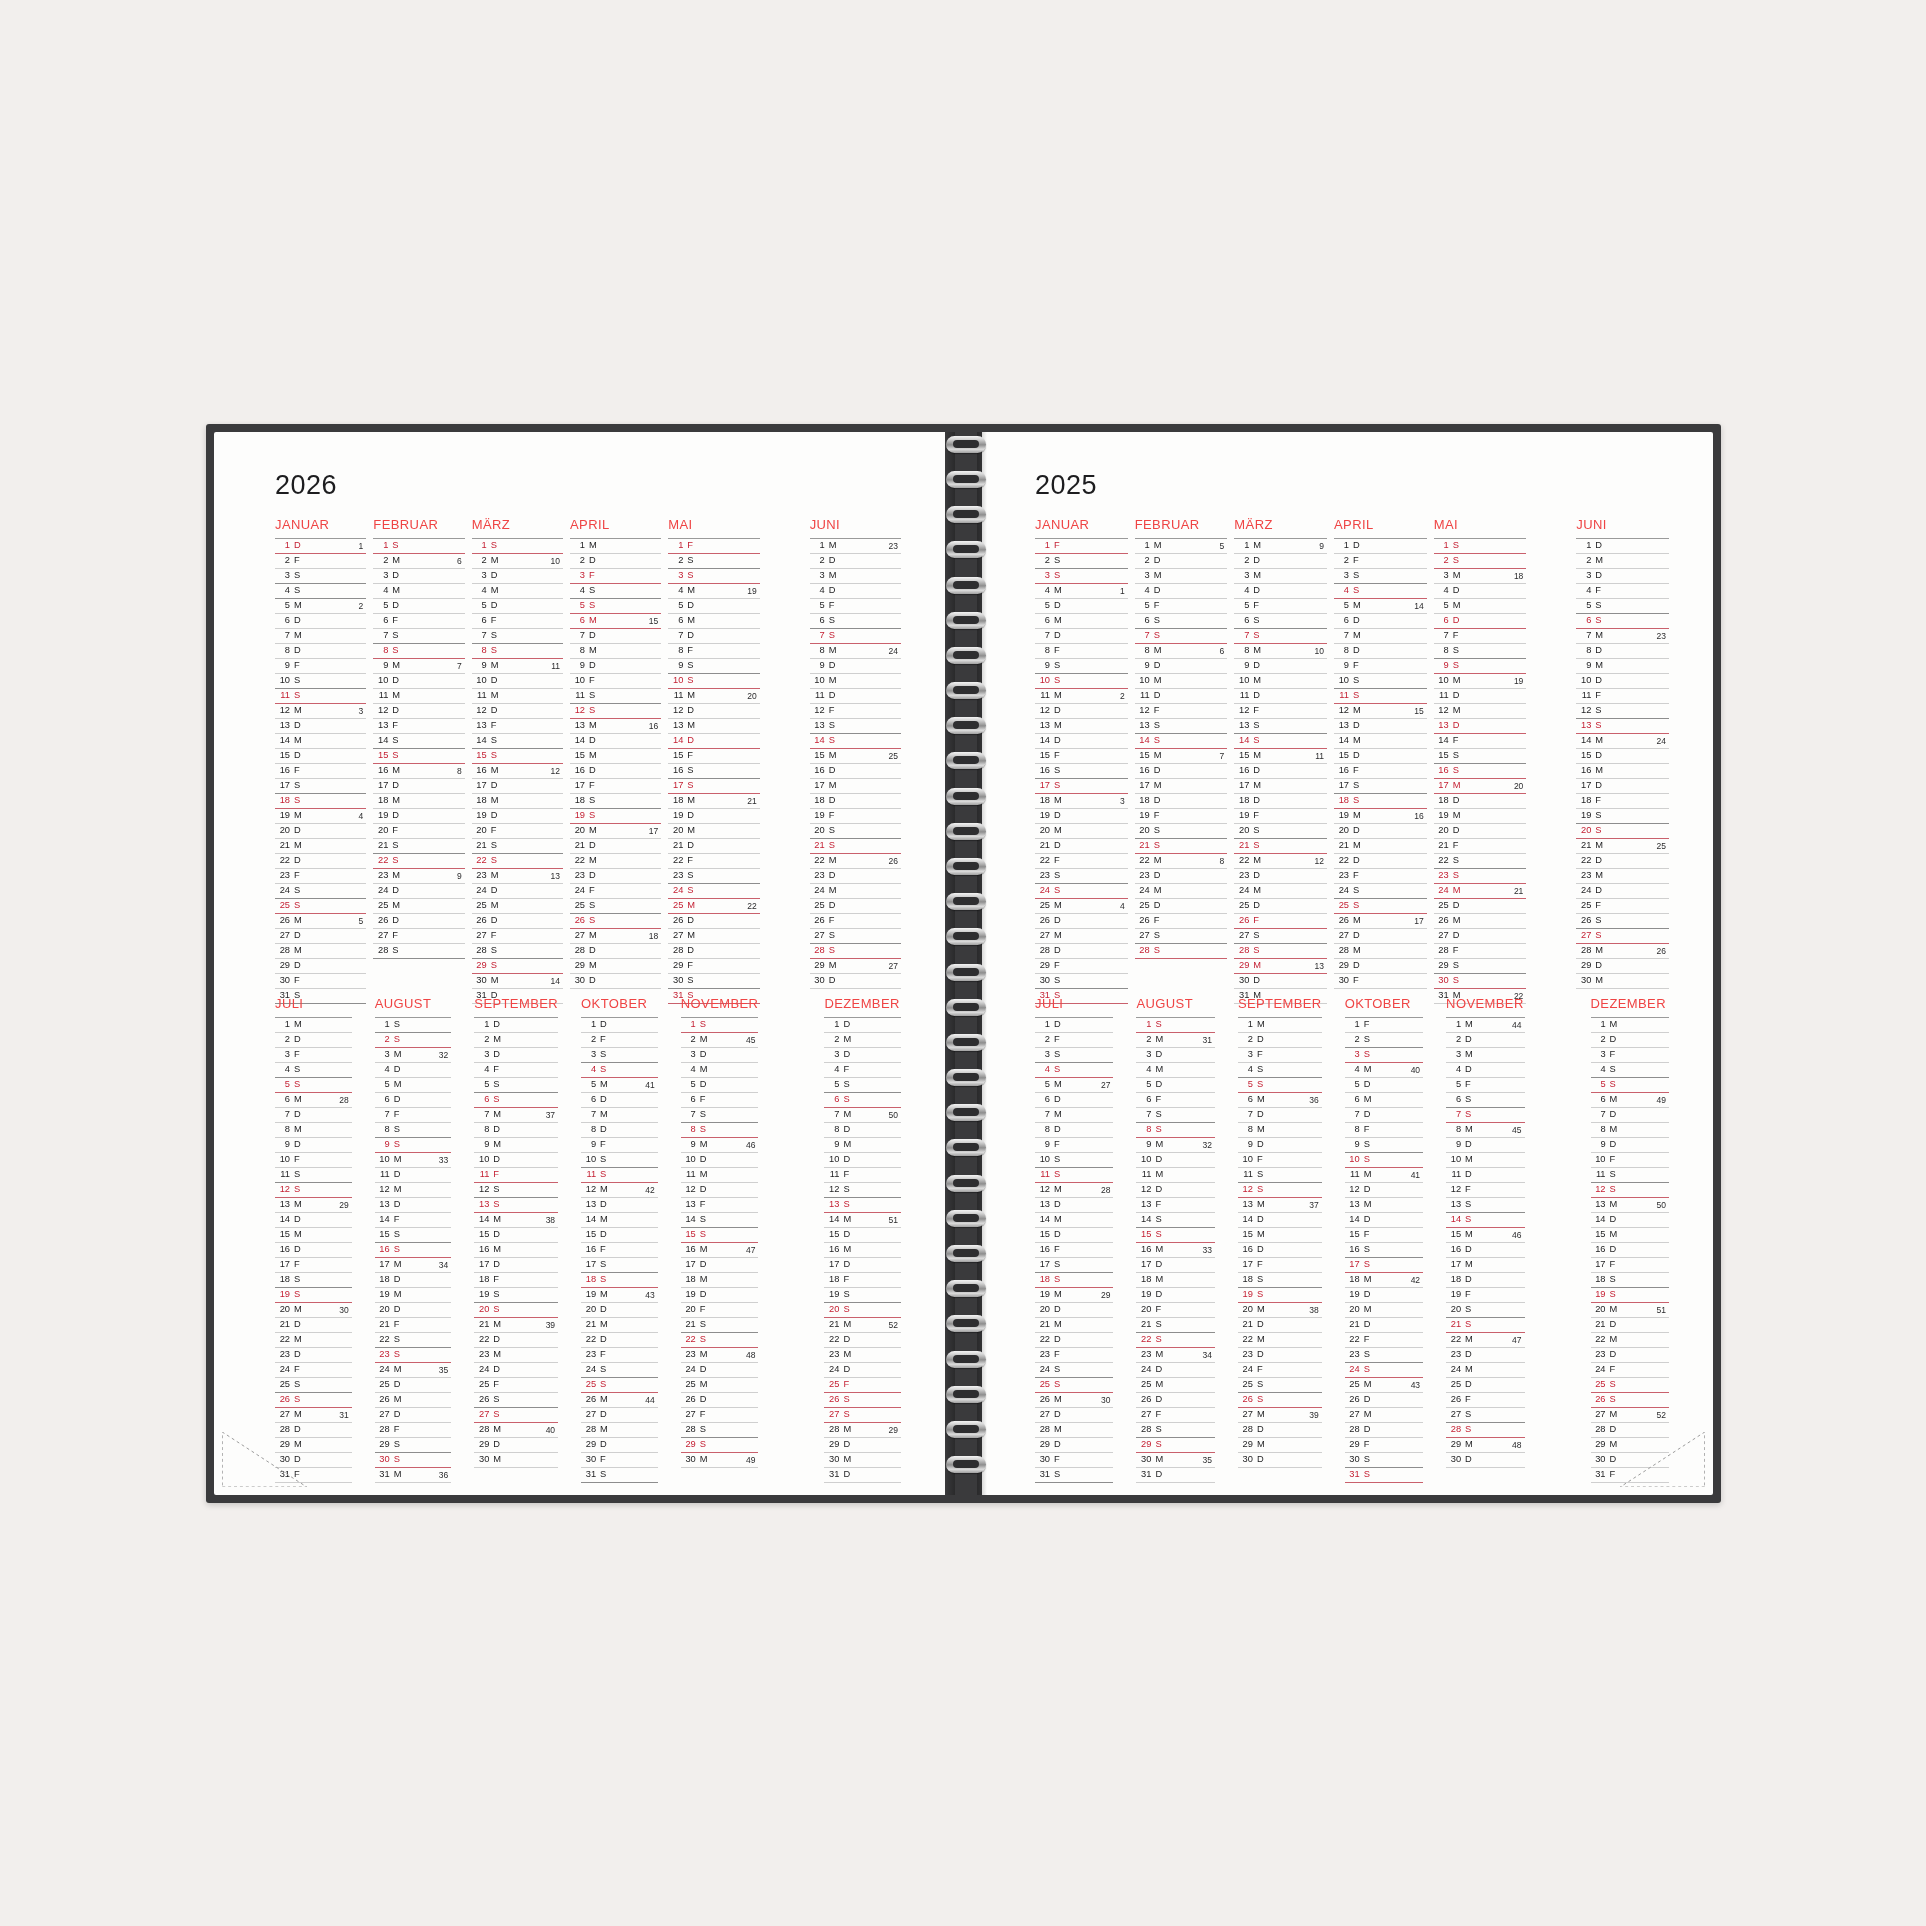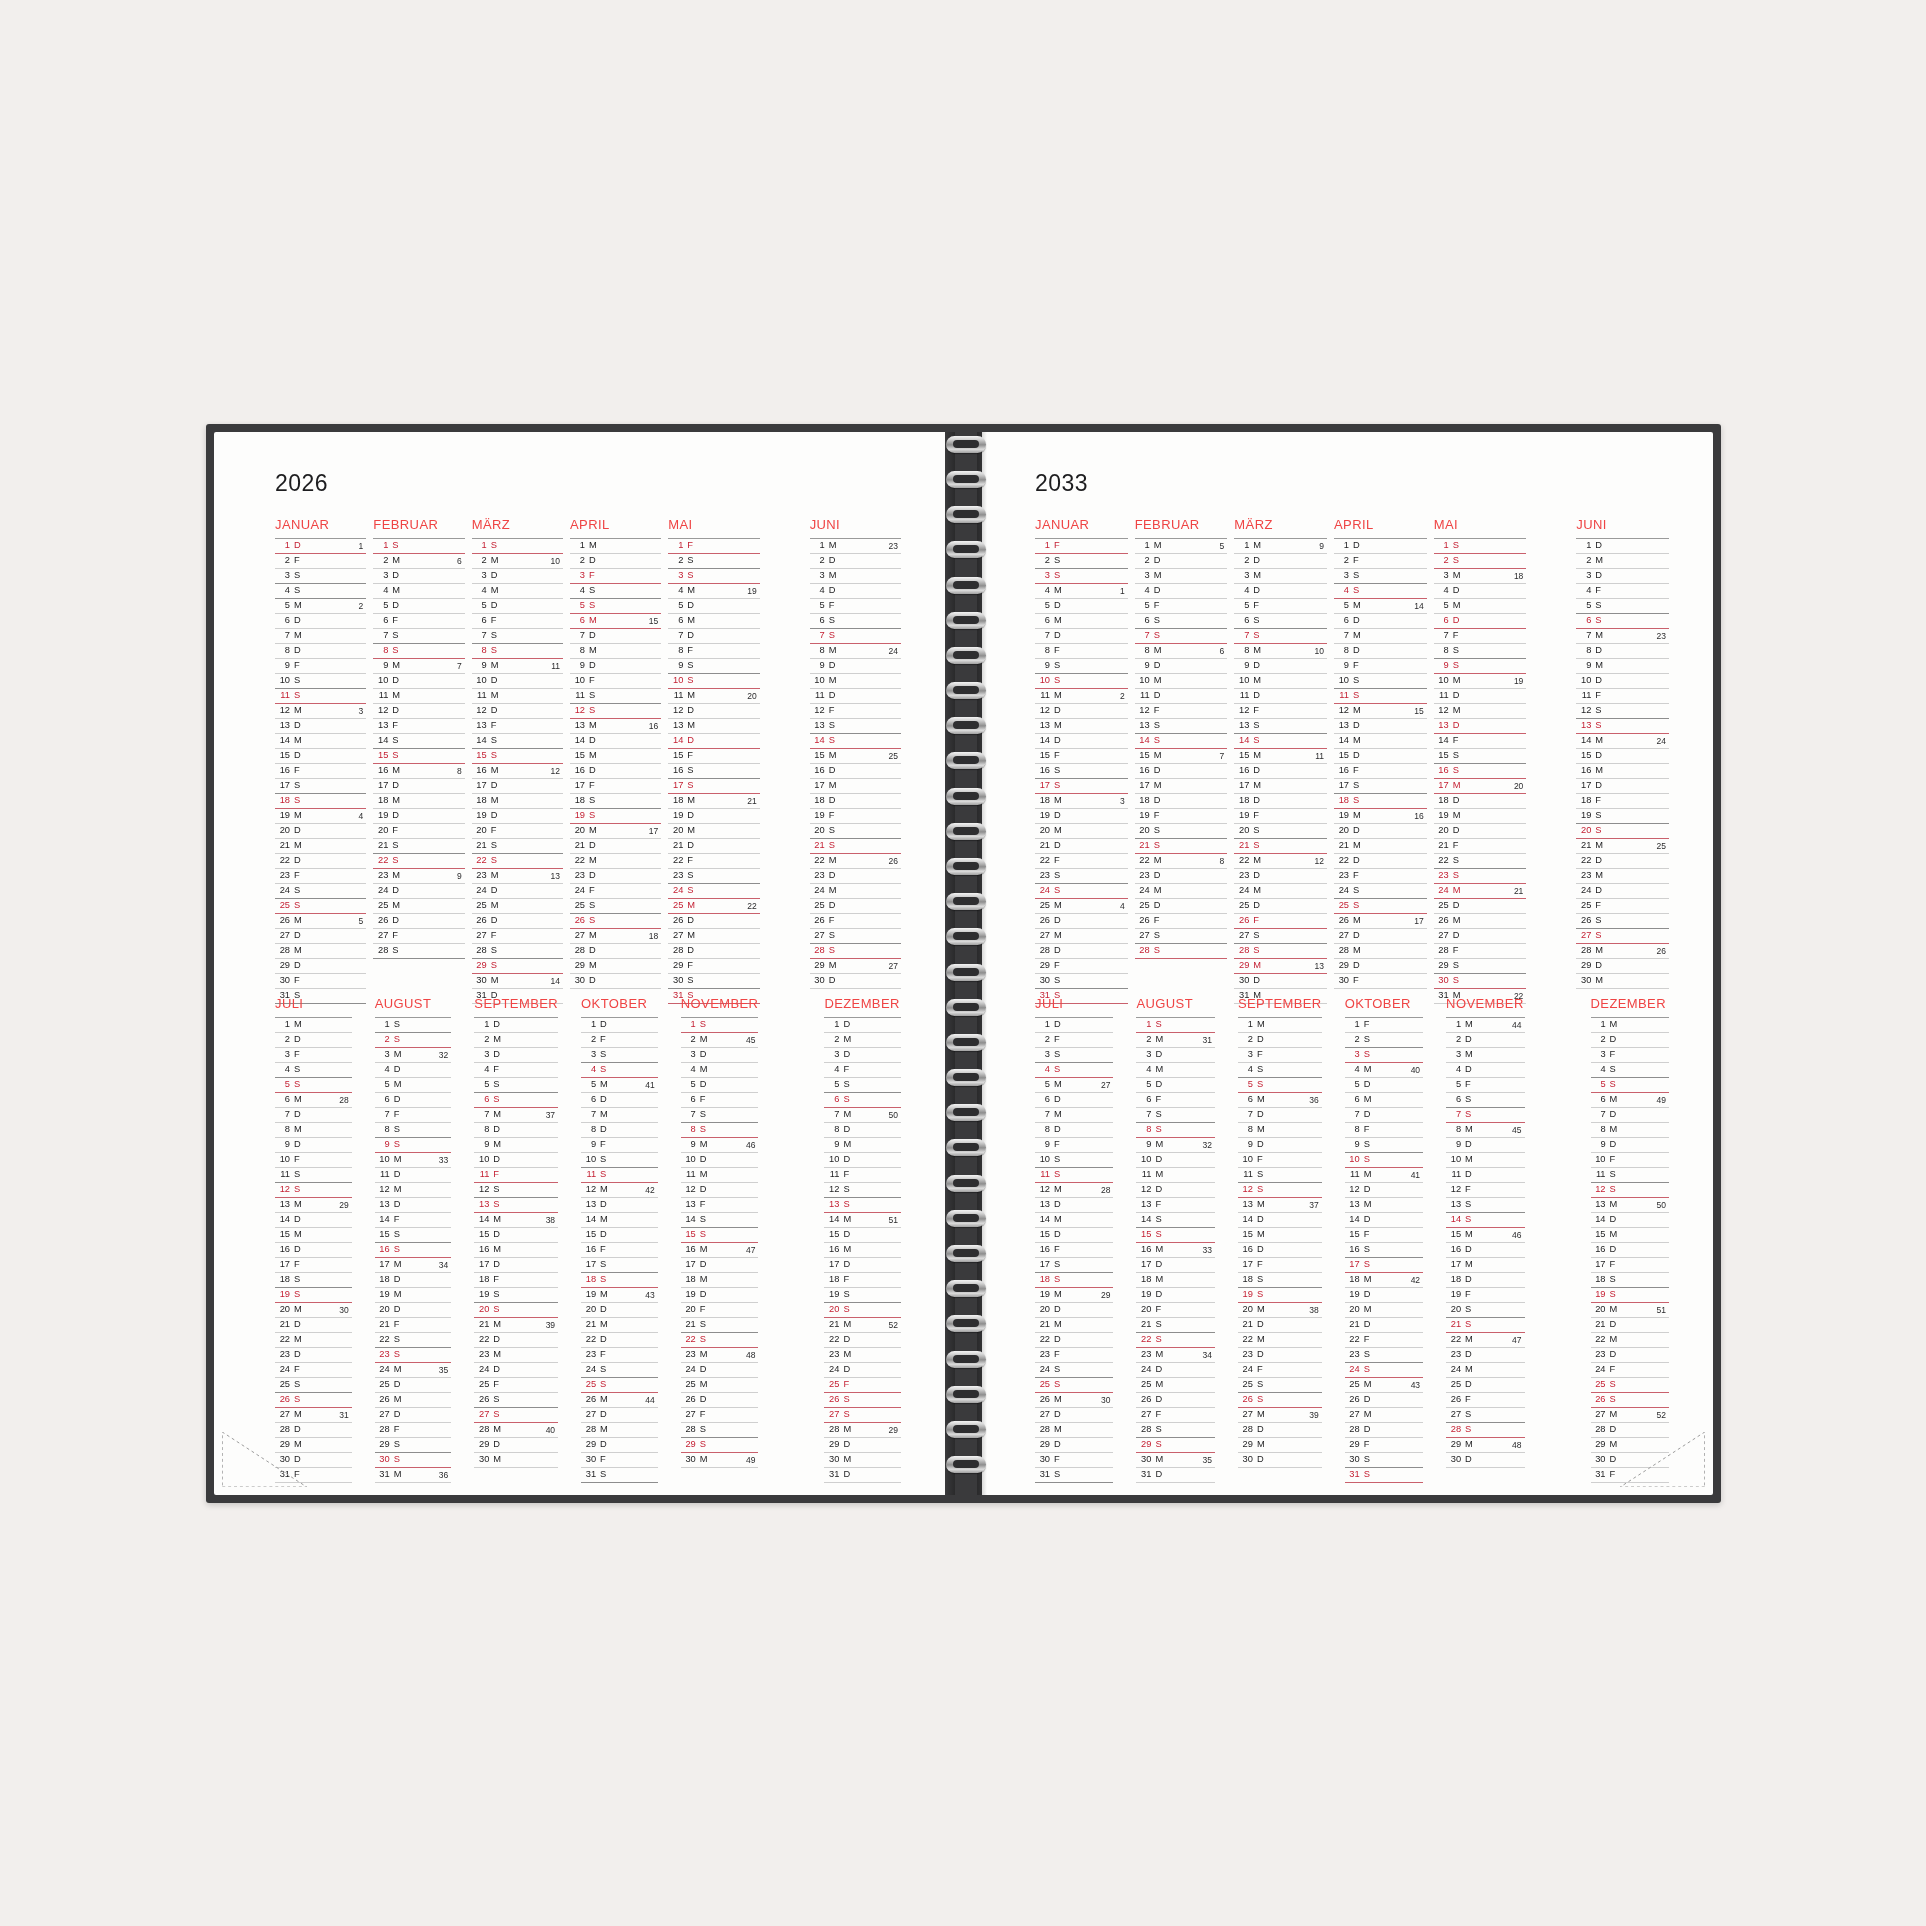--- a/index.html
+++ b/index.html
@@ -29,21 +29,21 @@
     width:731px;height:1063px;
     background:#fdfdfc;
   }
   .page.left{left:8px;border-radius:2px 0 0 2px;}
   .page.right{left:776px;border-radius:0 2px 2px 0;}
 
   .page-inner{position:absolute;left:0;top:0;right:0;bottom:0;}
 
   .year{
     position:absolute;
-    font-size:23px;
+    font-size:27px;
     color:#1d1d1f;
     letter-spacing:0.5px;
   }
   .left .year{left:61px;top:38px;}
   .right .year{left:53px;top:38px;}
 
   
   .half{
     position:absolute;
     display:flex;
@@ -2049,21 +2049,21 @@
       </div>
       <div class="corner bl">
         <svg width="85" height="55" viewBox="0 0 86 56">
           <path d="M0 56 L86 56 L0 0 Z" fill="none" stroke="#9a9a9a" stroke-width="1" stroke-dasharray="3 3"></path>
         </svg>
       </div>
     </div>
 
     <div class="page right">
       <div class="page-inner">
-        <div class="year">2033</div>
+        <div class="year">2025</div>
         <div class="half top" id="R-top">
             <div class="mcol">
               <div class="mname">JANUAR</div>
               <div class="days">
                 <div class="day sun">
                   <span class="n">1</span>
                   <span class="w">F</span>
                   <span class="wk"></span>
                 </div>
                 <div class="day sat">

